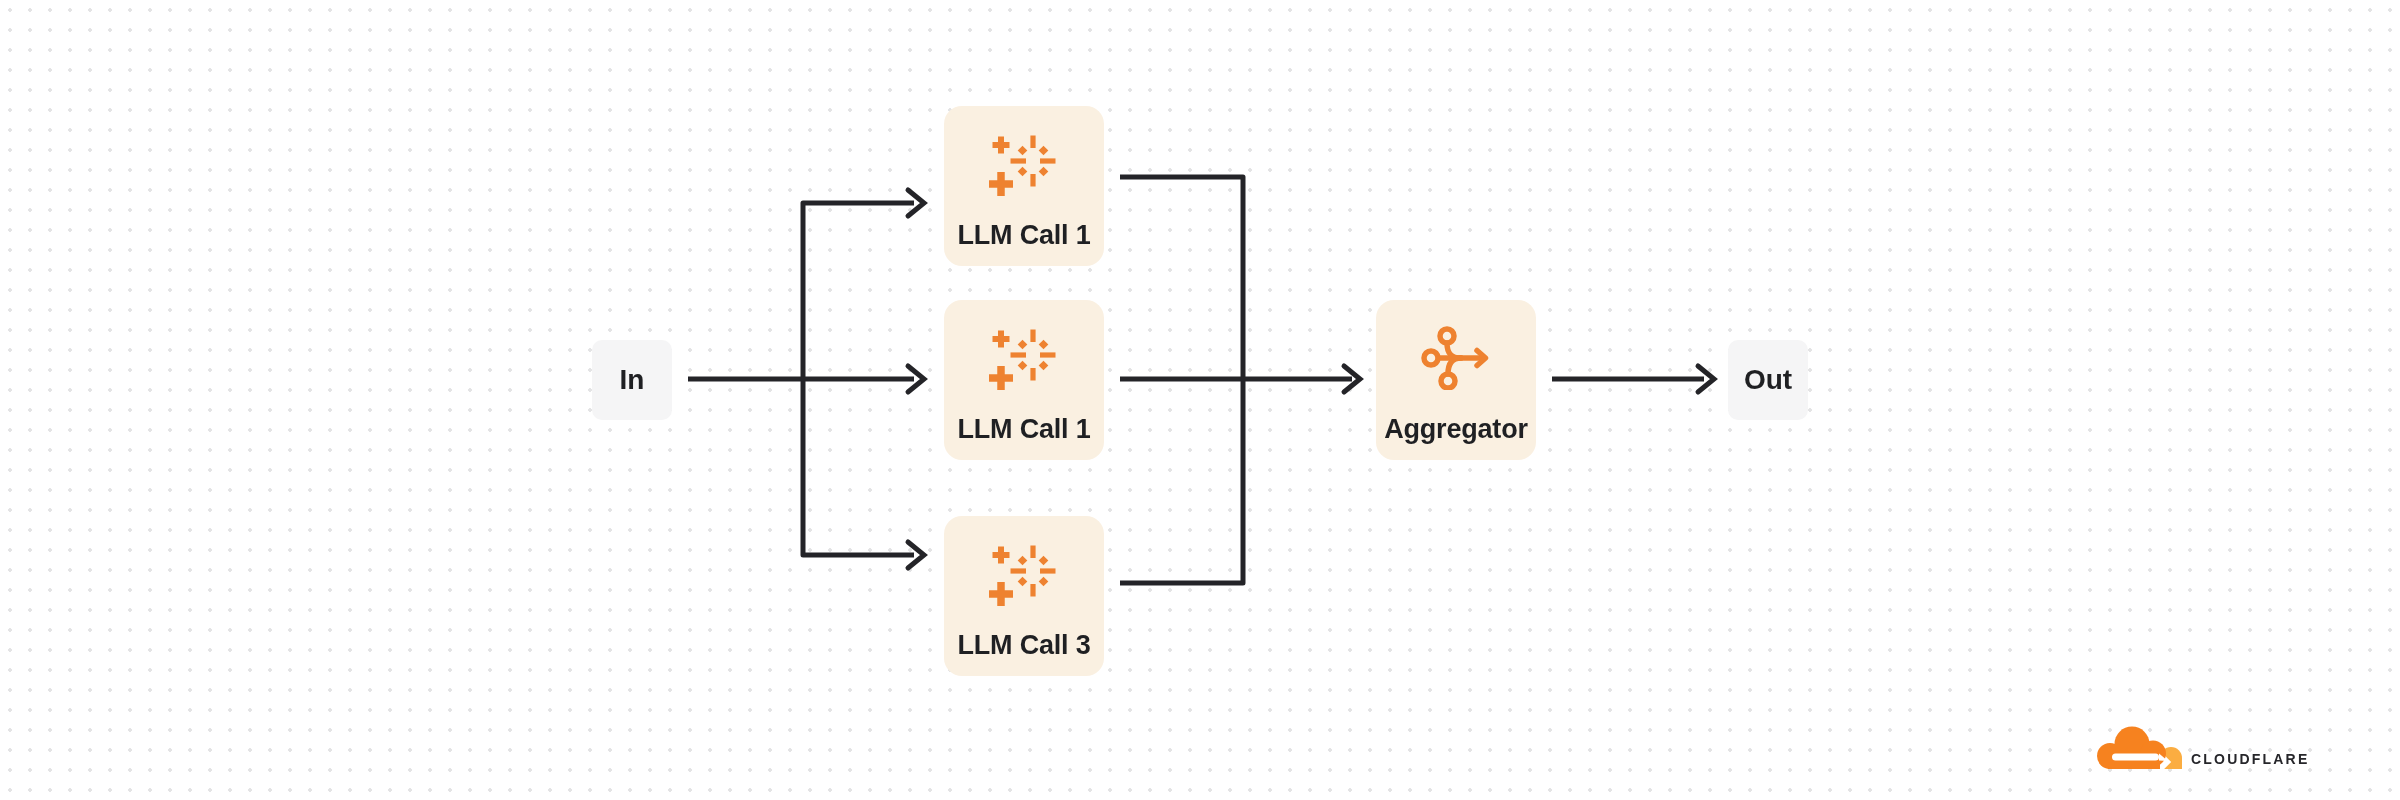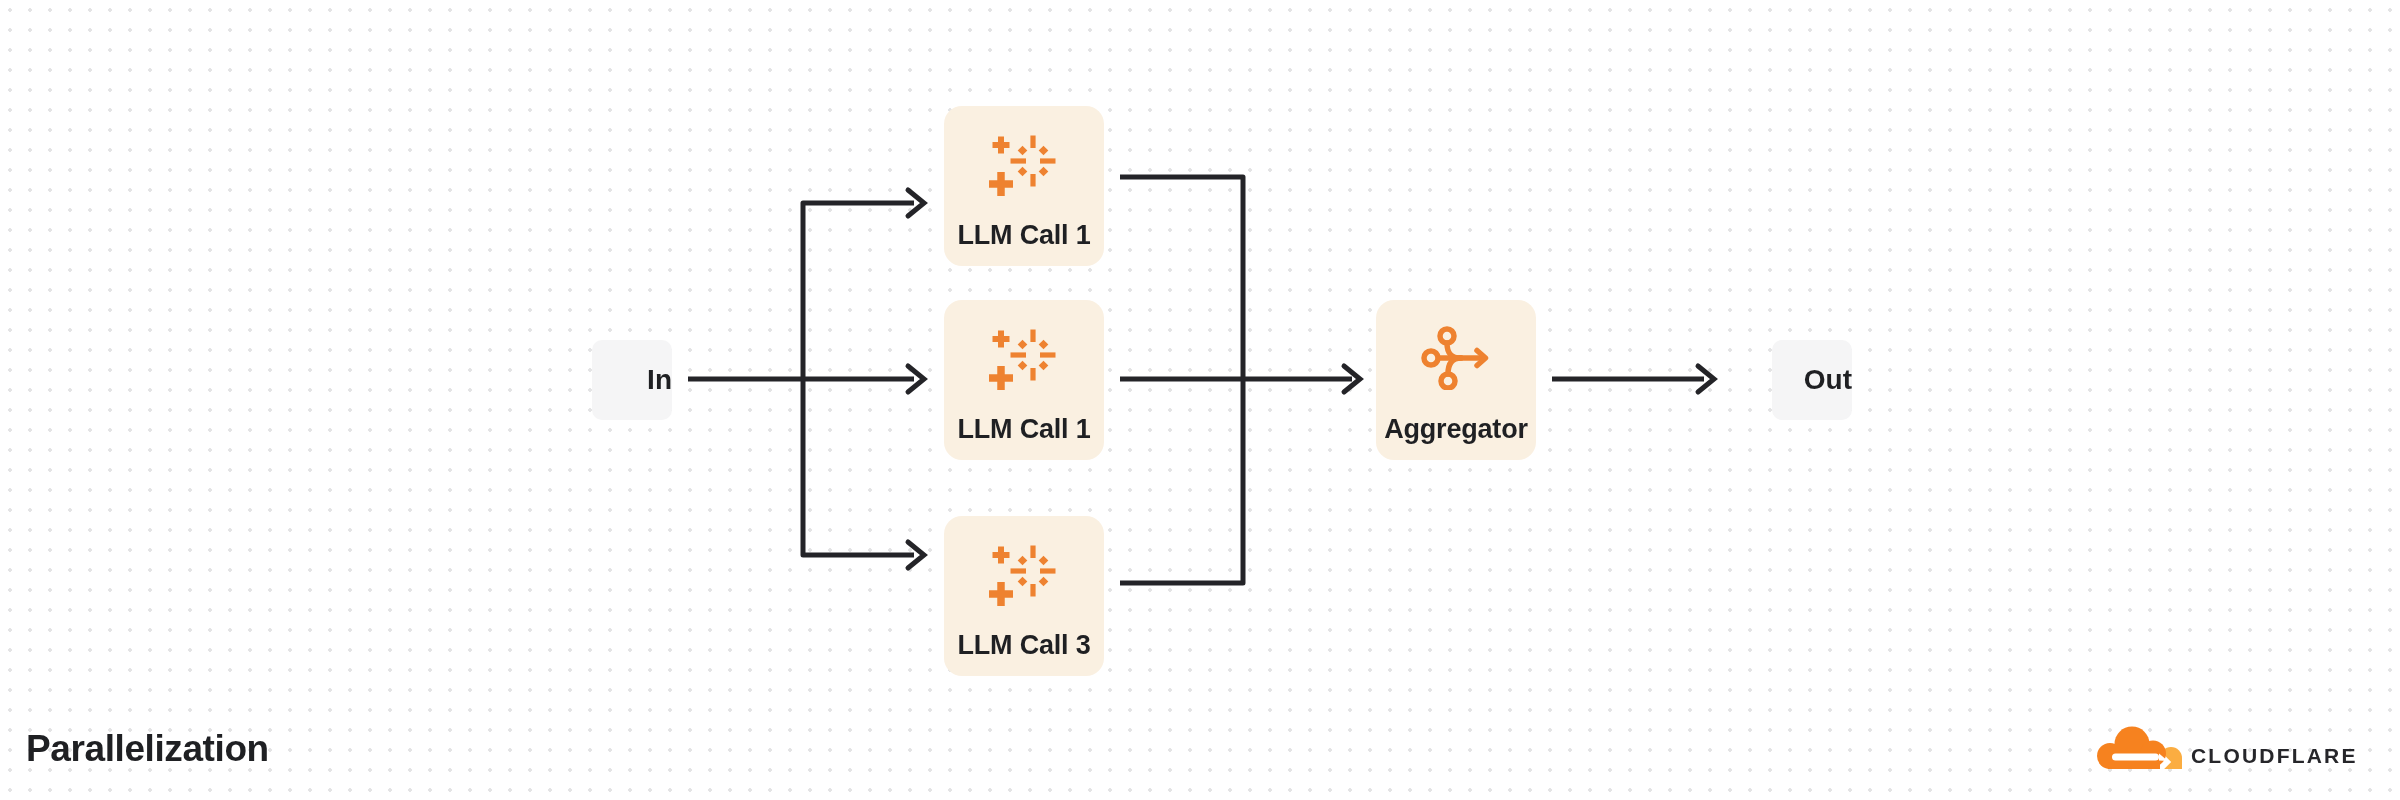--- a/index.html
+++ b/index.html
@@ -61,43 +61,43 @@
     position:absolute;
     color:var(--icon-orange);
   }
   .sparkles-pos{left:44px;top:28px;}
   .merge-pos{left:44px;top:26px;}
   .endpoint{
     position:absolute;
     width:80px;height:80px;
     background:var(--endpoint-fill);
     border-radius:10px;
-    display:flex;align-items:center;justify-content:flex-end;
+    display:flex;align-items:center;justify-content:center;
     font-size:28px;font-weight:700;
     color:var(--text);
   }
   #node-in{left:592px;top:340px;}
-  #node-out{left:1772px;top:340px;}
+  #node-out{left:1728px;top:340px;}
   #node-llm1{left:944px;top:106px;}
   #node-llm2{left:944px;top:300px;}
   #node-llm3{left:944px;top:492px;margin-top:24px;}
   #node-aggregator{left:1376px;top:300px;}
   .diagram-title{
     position:absolute;left:26px;top:729px;
     font-size:37px;font-weight:700;line-height:40px;
     color:var(--text);
     letter-spacing:-0.4px;
   }
   .brand{
     position:absolute;left:2096px;top:726px;
     height:44px;
     display:flex;align-items:flex-end;gap:7px;
   }
   .brand-wordmark{
-    font-size:21px;font-weight:800;
+    font-size:14px;font-weight:800;
     letter-spacing:2.2px;
     color:#26262A;
     line-height:1;
     padding-bottom:4px;
     white-space:nowrap;
   }
   .hidden-defs{position:absolute;width:0;height:0;overflow:hidden;}
 </style>
 </head>
 <body>
@@ -199,21 +199,20 @@
     <svg class="node-icon merge-pos" width="76" height="64">
         <use href="#sym-merge"></use>
       </svg>
     <div class="node-label">Aggregator</div>
   </div>
 
   <div class="endpoint" id="node-out">
     <span>Out</span>
   </div>
 
-  <div class="diagram-title">Parallelization</div>
 
   <div class="brand">
     <svg width="88" height="44">
         <use href="#sym-cf-cloud"></use>
       </svg>
     <span class="brand-wordmark">CLOUDFLARE</span>
   </div>
 
 </div>
 

